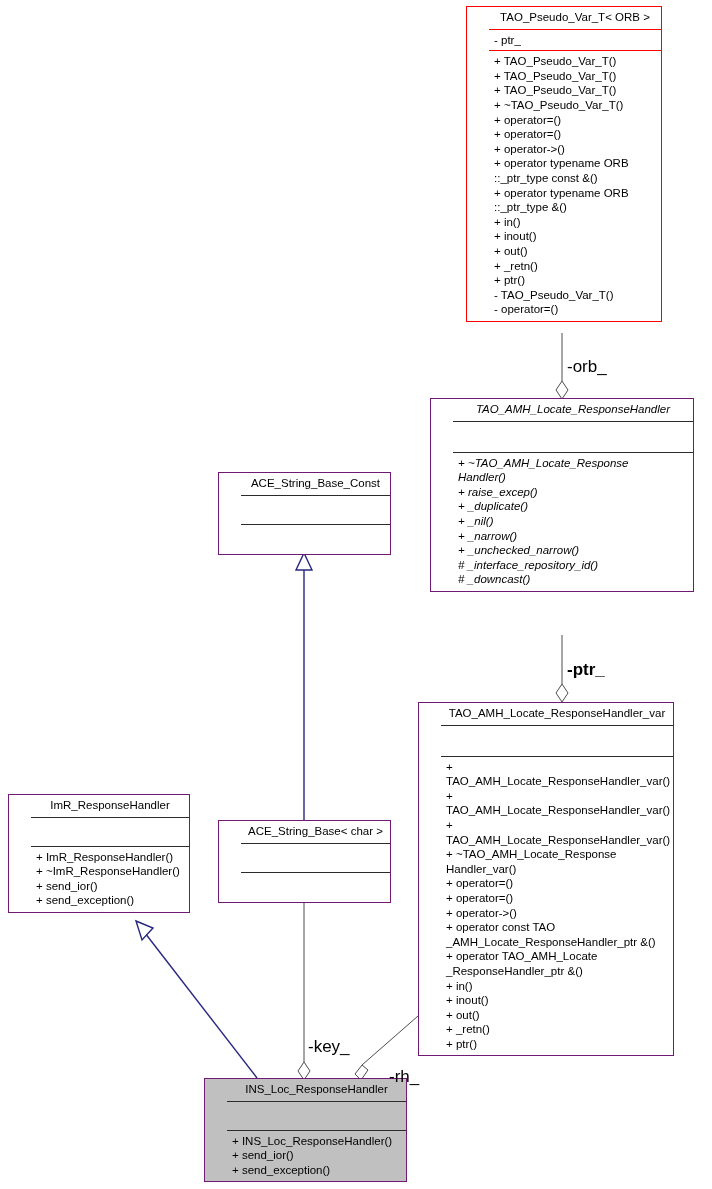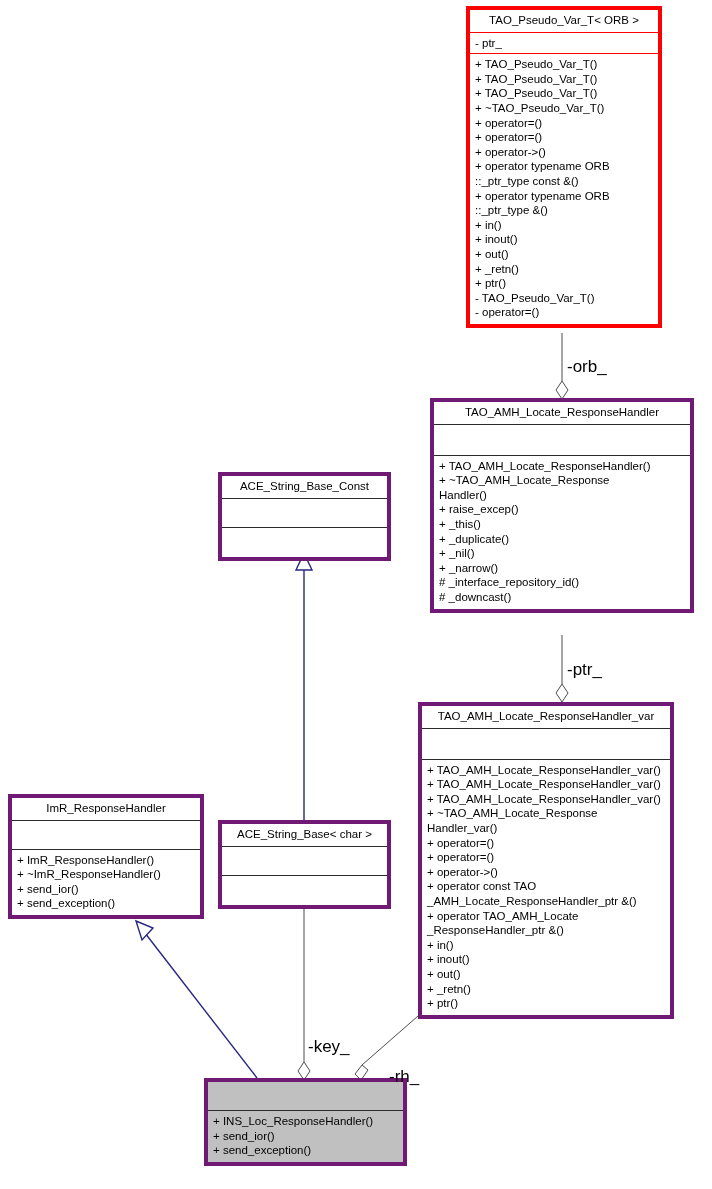--- a/index.html
+++ b/index.html
@@ -25,24 +25,25 @@
     position: absolute;
     left: 0; top: 0;
     width: 712px;
     height: 1189px;
     pointer-events: none;
   }
   .uml-class {
     position: absolute;
     box-sizing: border-box;
     background: #ffffff;
-    border: 4px solid #701a75;
+    border: 1px solid #701a75;
     font-size: 11.5px;
     line-height: 14.6px;
     color: #000000;
+    padding-left: 22px;
   }
   .uml-class.red {
     border-color: #ff0000;
   }
   .uml-class.filled {
     background: #c0c0c0;
   }
   .cls-title {
     text-align: center;
     padding: 3px 4px 4px 4px;
@@ -134,32 +135,31 @@
       <div class="member">+ in()</div>
       <div class="member">+ inout()</div>
       <div class="member">+ out()</div>
       <div class="member">+ _retn()</div>
       <div class="member">+ ptr()</div>
       <div class="member">- TAO_Pseudo_Var_T()</div>
       <div class="member">- operator=()</div>
     </div>
   </div>
 
-  <div class="uml-class" style="left:430px; top:398px; width:264px;">
+  <div class="uml-class" style="left:430px; top:398px; width:264px;font-style:italic;">
     <div class="cls-title">TAO_AMH_Locate_ResponseHandler</div>
     <div class="cls-attrs" style="height:24px;"></div>
     <div class="cls-ops">
-      <div class="member">+ TAO_AMH_Locate_ResponseHandler()</div>
       <div class="member">+ ~TAO_AMH_Locate_Response
 Handler()</div>
       <div class="member">+ raise_excep()</div>
-      <div class="member">+ _this()</div>
       <div class="member">+ _duplicate()</div>
       <div class="member">+ _nil()</div>
       <div class="member">+ _narrow()</div>
+      <div class="member">+ _unchecked_narrow()</div>
       <div class="member"># _interface_repository_id()</div>
       <div class="member"># _downcast()</div>
     </div>
   </div>
 
   <div class="uml-class" style="left:418px; top:702px; width:256px;">
     <div class="cls-title">TAO_AMH_Locate_ResponseHandler_var</div>
     <div class="cls-attrs" style="height:24px;"></div>
     <div class="cls-ops">
       <div class="member">+ TAO_AMH_Locate_ResponseHandler_var()</div>
@@ -187,38 +187,39 @@
     <div class="cls-attrs" style="height:22px;"></div>
     <div class="cls-ops" style="height:22px;"></div>
   </div>
 
   <div class="uml-class" style="left:218px; top:820px; width:173px;">
     <div class="cls-title">ACE_String_Base&lt; char &gt;</div>
     <div class="cls-attrs" style="height:22px;"></div>
     <div class="cls-ops" style="height:22px;"></div>
   </div>
 
-  <div class="uml-class" style="left:8px; top:794px; width:196px;">
+  <div class="uml-class" style="left:8px; top:794px; width:182px;">
     <div class="cls-title">ImR_ResponseHandler</div>
     <div class="cls-attrs" style="height:22px;"></div>
     <div class="cls-ops">
       <div class="member">+ ImR_ResponseHandler()</div>
       <div class="member">+ ~ImR_ResponseHandler()</div>
       <div class="member">+ send_ior()</div>
       <div class="member">+ send_exception()</div>
     </div>
   </div>
 
   <div class="uml-class filled" style="left:204px; top:1078px; width:203px;">
+    <div class="cls-title">INS_Loc_ResponseHandler</div>
     <div class="cls-attrs" style="height:22px;"></div>
     <div class="cls-ops">
       <div class="member">+ INS_Loc_ResponseHandler()</div>
       <div class="member">+ send_ior()</div>
       <div class="member">+ send_exception()</div>
     </div>
   </div>
 
   <div class="edge-label" style="left:567px; top:357px;">-orb_</div>
-  <div class="edge-label" style="left:567px; top:660px;">-ptr_</div>
+  <div class="edge-label" style="left:567px; top:660px;font-weight:bold;">-ptr_</div>
   <div class="edge-label" style="left:308px; top:1037px;">-key_</div>
   <div class="edge-label" style="left:389px; top:1067px;">-rh_</div>
 
 </div>
 
 </body></html>

